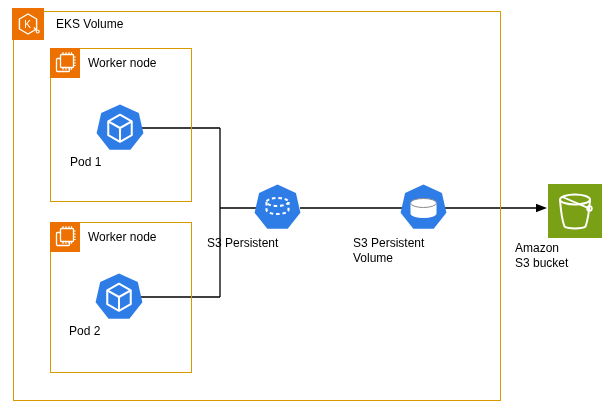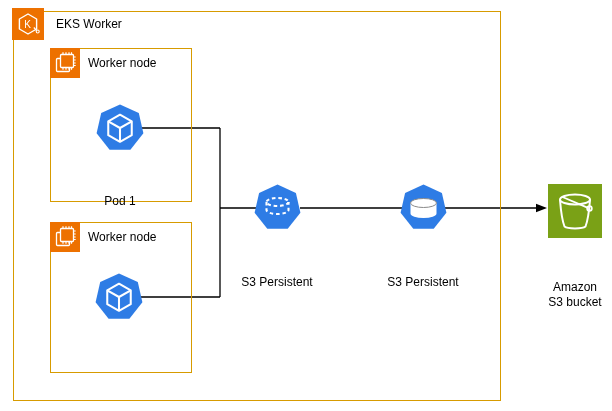--- a/index.html
+++ b/index.html
@@ -3,21 +3,21 @@
 <meta charset="utf-8">
 <style>
   html,body { margin:0; padding:0; background:#ffffff; }
   .canvas {
     position:relative; width:612px; height:411px; background:#ffffff;
     font-family:"Liberation Sans", sans-serif; color:#000; overflow:hidden;
   }
   .abs { position:absolute; }
   .box { position:absolute; border:1px solid #D79B00; background:transparent; }
   .lbl { position:absolute; font-size:12px; line-height:15px; color:#000; white-space:nowrap; }
-  .lbl.center { text-align:center; white-space:normal;margin-top:39px; }
+  .lbl.center { text-align:left; white-space:normal; }
   svg { display:block; }
   #connector-layer { position:absolute; left:0; top:0; }
 </style>
 </head>
 <body>
 
 <div class="canvas">
 
   <svg id="connector-layer" width="612" height="411" viewBox="0 0 612 411">
     <path d="M141 128 H220 M141 297 H220 M220 128 V297 M220 208 H257 M300 208 H402 M444 208 H537" fill="none" stroke="#000000" stroke-width="1.3"></path>
@@ -28,21 +28,21 @@
 
   <div class="abs" style="left:12px; top:8px; width:32px; height:32px;">
     <svg width="32" height="32" viewBox="0 0 32 32">
       <rect width="32" height="32" fill="#ED7100"></rect>
       <polygon points="16,6 24.6,11 24.6,21 16,26 7.4,21 7.4,11" fill="none" stroke="#ffffff" stroke-width="1.4" stroke-linejoin="round"></polygon>
       <text x="15.6" y="19.6" text-anchor="middle" font-size="10" font-family="Liberation Sans, sans-serif" fill="#ffffff">K</text>
       <path d="M21.8 19.5 L25 22.8" stroke="#ffffff" stroke-width="1.2" fill="none"></path>
       <circle cx="25.7" cy="23.5" r="1.5" fill="none" stroke="#ffffff" stroke-width="1.1"></circle>
     </svg>
   </div>
-  <div class="lbl" style="left:56px; top:17px;">EKS Worker</div>
+  <div class="lbl" style="left:56px; top:17px;">EKS Volume</div>
 
   <div class="box" style="left:50px; top:48px; width:140px; height:152px;"></div>
   <div class="abs" style="left:50px; top:48px; width:30px; height:30px;">
     <svg width="30" height="30" viewBox="0 0 30 30">
       <rect width="30" height="30" fill="#ED7100"></rect>
       <rect x="6.5" y="10.5" width="13" height="13" rx="1" fill="none" stroke="#ffffff" stroke-width="1.3"></rect>
       <rect x="10.5" y="6.5" width="13" height="13" rx="1" stroke="#ffffff" stroke-width="1.3" fill="#ED7100"></rect>
       <path d="M13 4.3 V6.5 M16 4.3 V6.5 M19 4.3 V6.5 M21.5 4.3 V6.5
                M23.5 9 H25.7 M23.5 12 H25.7 M23.5 15 H25.7 M23.5 17.5 H25.7
                M13 19.5 V21.7 M16 19.5 V21.7 M19 19.5 V21.7 M21.5 19.5 V21.7" stroke="#ffffff" stroke-width="1.2" fill="none"></path>
@@ -72,20 +72,21 @@
   </div>
   <div class="lbl" style="left:88px; top:230px;">Worker node</div>
 
   <div class="abs" style="left:95px; top:273px; width:48px; height:48px;">
     <svg width="48" height="48" viewBox="0 0 47 47">
       <polygon points="23.5,0.5 41.9,8.9 46.4,28.7 33.7,44.7 13.3,44.7 0.6,28.7 5.1,8.9" fill="#2E7CE5"></polygon>
       <path d="M23.5 10.5 L35 17 L35 30.5 L23.5 37 L12 30.5 L12 17 Z" fill="none" stroke="#ffffff" stroke-width="2" stroke-linejoin="round"></path>
       <path d="M12 17 L23.5 23.5 L35 17 M23.5 23.5 L23.5 37" fill="none" stroke="#ffffff" stroke-width="2" stroke-linejoin="round"></path>
     </svg>
   </div>
+  <div class="lbl center" style="left:69px; top:324px; width:100px;">Pod 2</div>
 
   <div class="abs" style="left:254px; top:184px; width:47px; height:47px;">
     <svg width="47" height="47" viewBox="0 0 47 47">
       <polygon points="23.5,0.5 41.9,8.9 46.4,28.7 33.7,44.7 13.3,44.7 0.6,28.7 5.1,8.9" fill="#2E7CE5"></polygon>
       <ellipse cx="23.5" cy="18" rx="11" ry="4" fill="none" stroke="#ffffff" stroke-width="2.1" stroke-dasharray="3.5 2.8"></ellipse>
       <path d="M12.5 18 V26 A11 4 0 0 0 34.5 26 V18" fill="none" stroke="#ffffff" stroke-width="2.1" stroke-dasharray="3.5 2.8"></path>
     </svg>
   </div>
   <div class="lbl center" style="left:207px; top:236px; width:140px;">
     <div>S3 Persistent</div>
@@ -93,20 +94,21 @@
 
   <div class="abs" style="left:400px; top:184px; width:47px; height:47px;">
     <svg width="47" height="47" viewBox="0 0 47 47">
       <polygon points="23.5,0.5 41.9,8.9 46.4,28.7 33.7,44.7 13.3,44.7 0.6,28.7 5.1,8.9" fill="#2E7CE5"></polygon>
       <path d="M10.5 19 V29.5 A13 4.5 0 0 0 36.5 29.5 V19 Z" fill="#ffffff"></path>
       <ellipse cx="23.5" cy="19" rx="13" ry="4.5" fill="#ffffff" stroke="#8a8a8a" stroke-width="1"></ellipse>
     </svg>
   </div>
   <div class="lbl center" style="left:353px; top:236px; width:140px;">
     <div>S3 Persistent</div>
+    <div>Volume</div>
   </div>
 
   <div class="abs" style="left:548px; top:184px; width:54px; height:54px;">
     <svg width="54" height="54" viewBox="0 0 54 54">
       <rect width="54" height="54" fill="#7AA116"></rect>
       <path d="M12 16 C12.8 26 14.5 37.5 16.5 42.5 C19.5 45 34.5 45 37.5 42.5 C39.5 37.5 41.2 26 42 16" fill="none" stroke="#ffffff" stroke-width="2" stroke-linecap="round"></path>
       <ellipse cx="27" cy="15.5" rx="15" ry="5" fill="none" stroke="#ffffff" stroke-width="2"></ellipse>
       <path d="M14.5 13 L40 23.8" fill="none" stroke="#ffffff" stroke-width="1.8" stroke-linecap="round"></path>
       <circle cx="41.5" cy="24.5" r="2.3" fill="none" stroke="#ffffff" stroke-width="1.8"></circle>
     </svg>

